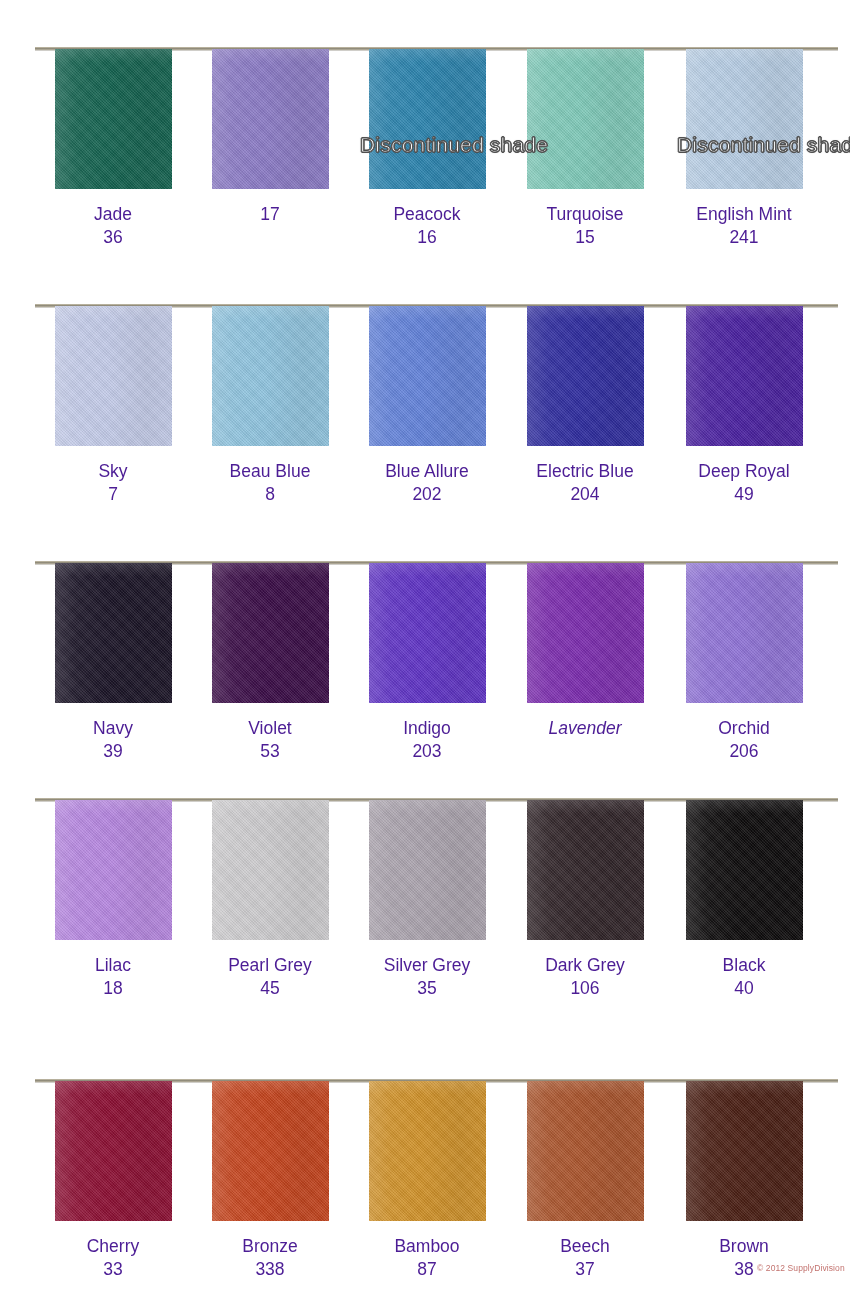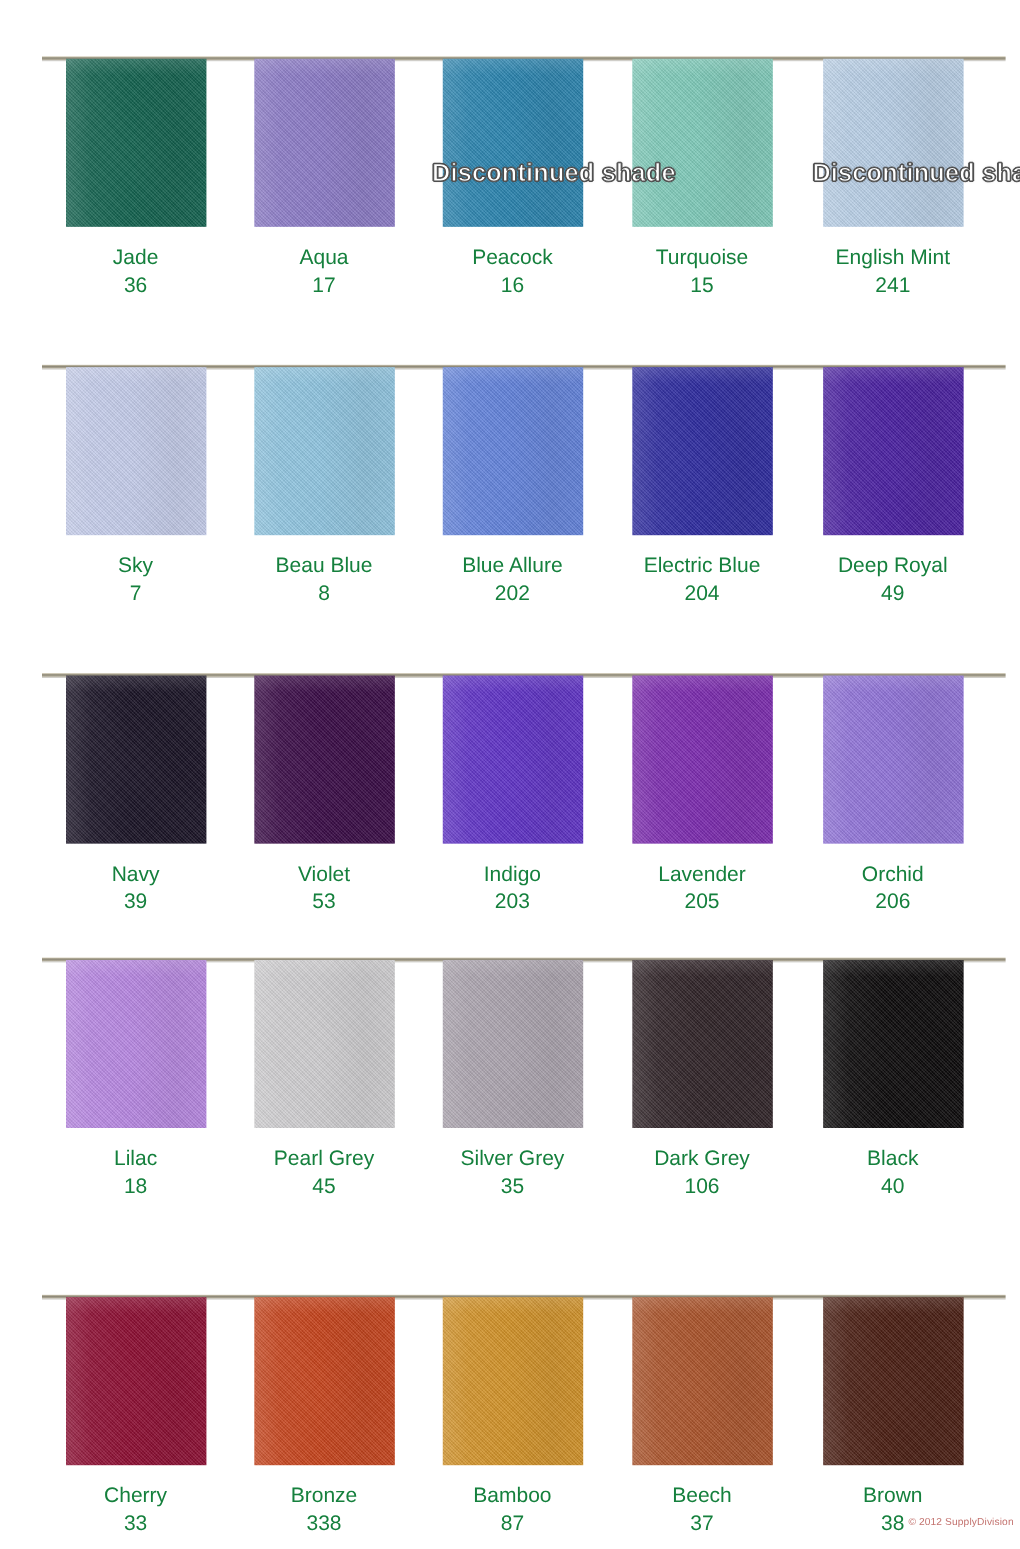--- a/index.html
+++ b/index.html
@@ -80,36 +80,36 @@
 
   .disc-label {
     position: absolute;
     top: 92px;
     width: 210px;
     text-align: left;
     font-family: "Liberation Sans", sans-serif;
     font-size: 21px;
     line-height: 26px;
     color: #ffffff;
-    font-weight: 700;
+    font-weight: 400;
     letter-spacing: 0.2px;
     -webkit-text-stroke: 0.9px #4a4a4a;
     text-shadow:
       -1px 0 #555, 1px 0 #555, 0 -1px #555, 0 1px #555,
       0 0 2px rgba(80,80,80,0.6);
     pointer-events: none;
     z-index: 5;
   }
 
   .caption {
     position: absolute;
     top: 163px;
     width: 200px;
     text-align: center;
-    color: #15803d;
+    color: #4c1d95;
     font-family: "Liberation Sans", sans-serif;
     font-size: 17.5px;
     line-height: 23px;
   }
   .caption .cname { display: block; }
   .caption .cnum  { display: block; }
 
   #copyright {
     position: absolute;
     left: 757px;
@@ -136,21 +136,20 @@
       <div class="caption" style="left: 13px;">
         <span class="cname">Jade</span>
         <span class="cnum">36</span>
       </div>
       <div class="swatch" title="Aqua 17" style="left: 212px; background: rgb(138, 122, 196);">
         <div class="fabric"></div>
         <div class="sheen"></div>
         <div class="topfade"></div>
       </div>
       <div class="caption" style="left: 170px;">
-        <span class="cname">Aqua</span>
         <span class="cnum">17</span>
       </div>
       <div class="swatch" title="Peacock 16" style="left: 369px; background: rgb(43, 131, 173);">
         <div class="fabric"></div>
         <div class="sheen"></div>
         <div class="topfade"></div>
       </div>
       <div class="disc-label" style="left: 360px;">Discontinued shade</div>
       <div class="caption" style="left: 327px;">
         <span class="cname">Peacock</span>
@@ -253,23 +252,22 @@
       </div>
       <div class="caption" style="left: 327px;">
         <span class="cname">Indigo</span>
         <span class="cnum">203</span>
       </div>
       <div class="swatch" title="Lavender 205" style="left: 527px; background: rgb(123, 44, 173);">
         <div class="fabric"></div>
         <div class="sheen"></div>
         <div class="topfade"></div>
       </div>
-      <div class="caption" style="left: 485px;">
+      <div class="caption" style="left: 485px; font-style: italic;">
         <span class="cname">Lavender</span>
-        <span class="cnum">205</span>
       </div>
       <div class="swatch" title="Orchid 206" style="left: 686px; background: rgb(143, 115, 214);">
         <div class="fabric"></div>
         <div class="sheen"></div>
         <div class="topfade"></div>
       </div>
       <div class="caption" style="left: 644px;">
         <span class="cname">Orchid</span>
         <span class="cnum">206</span>
       </div>

